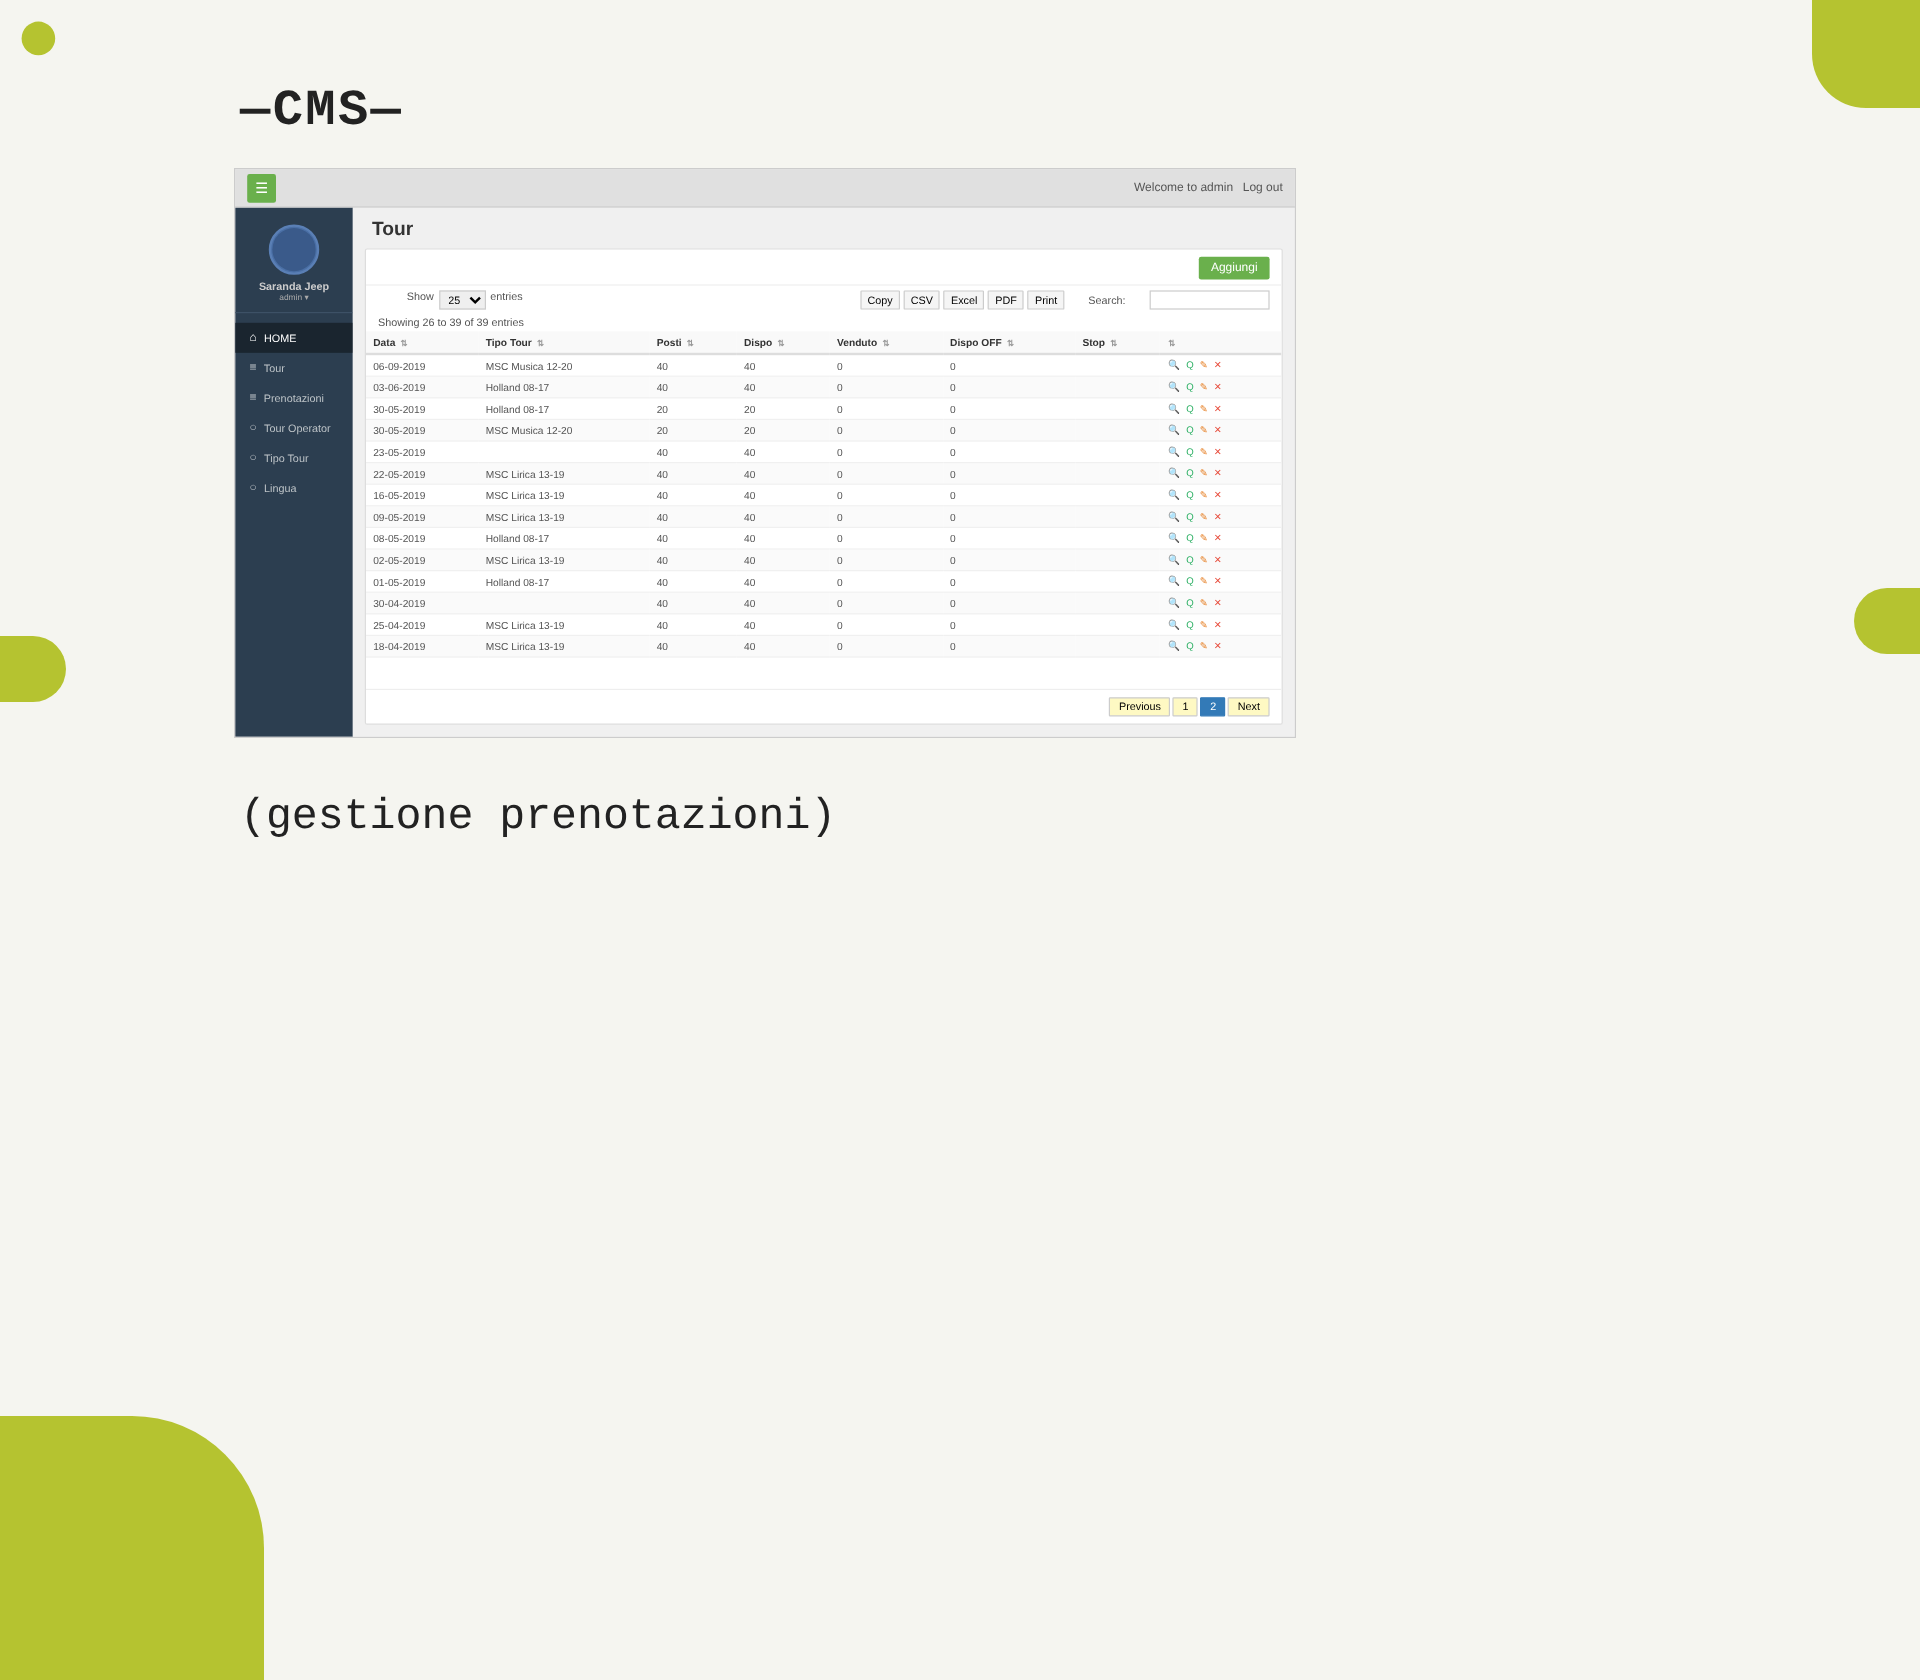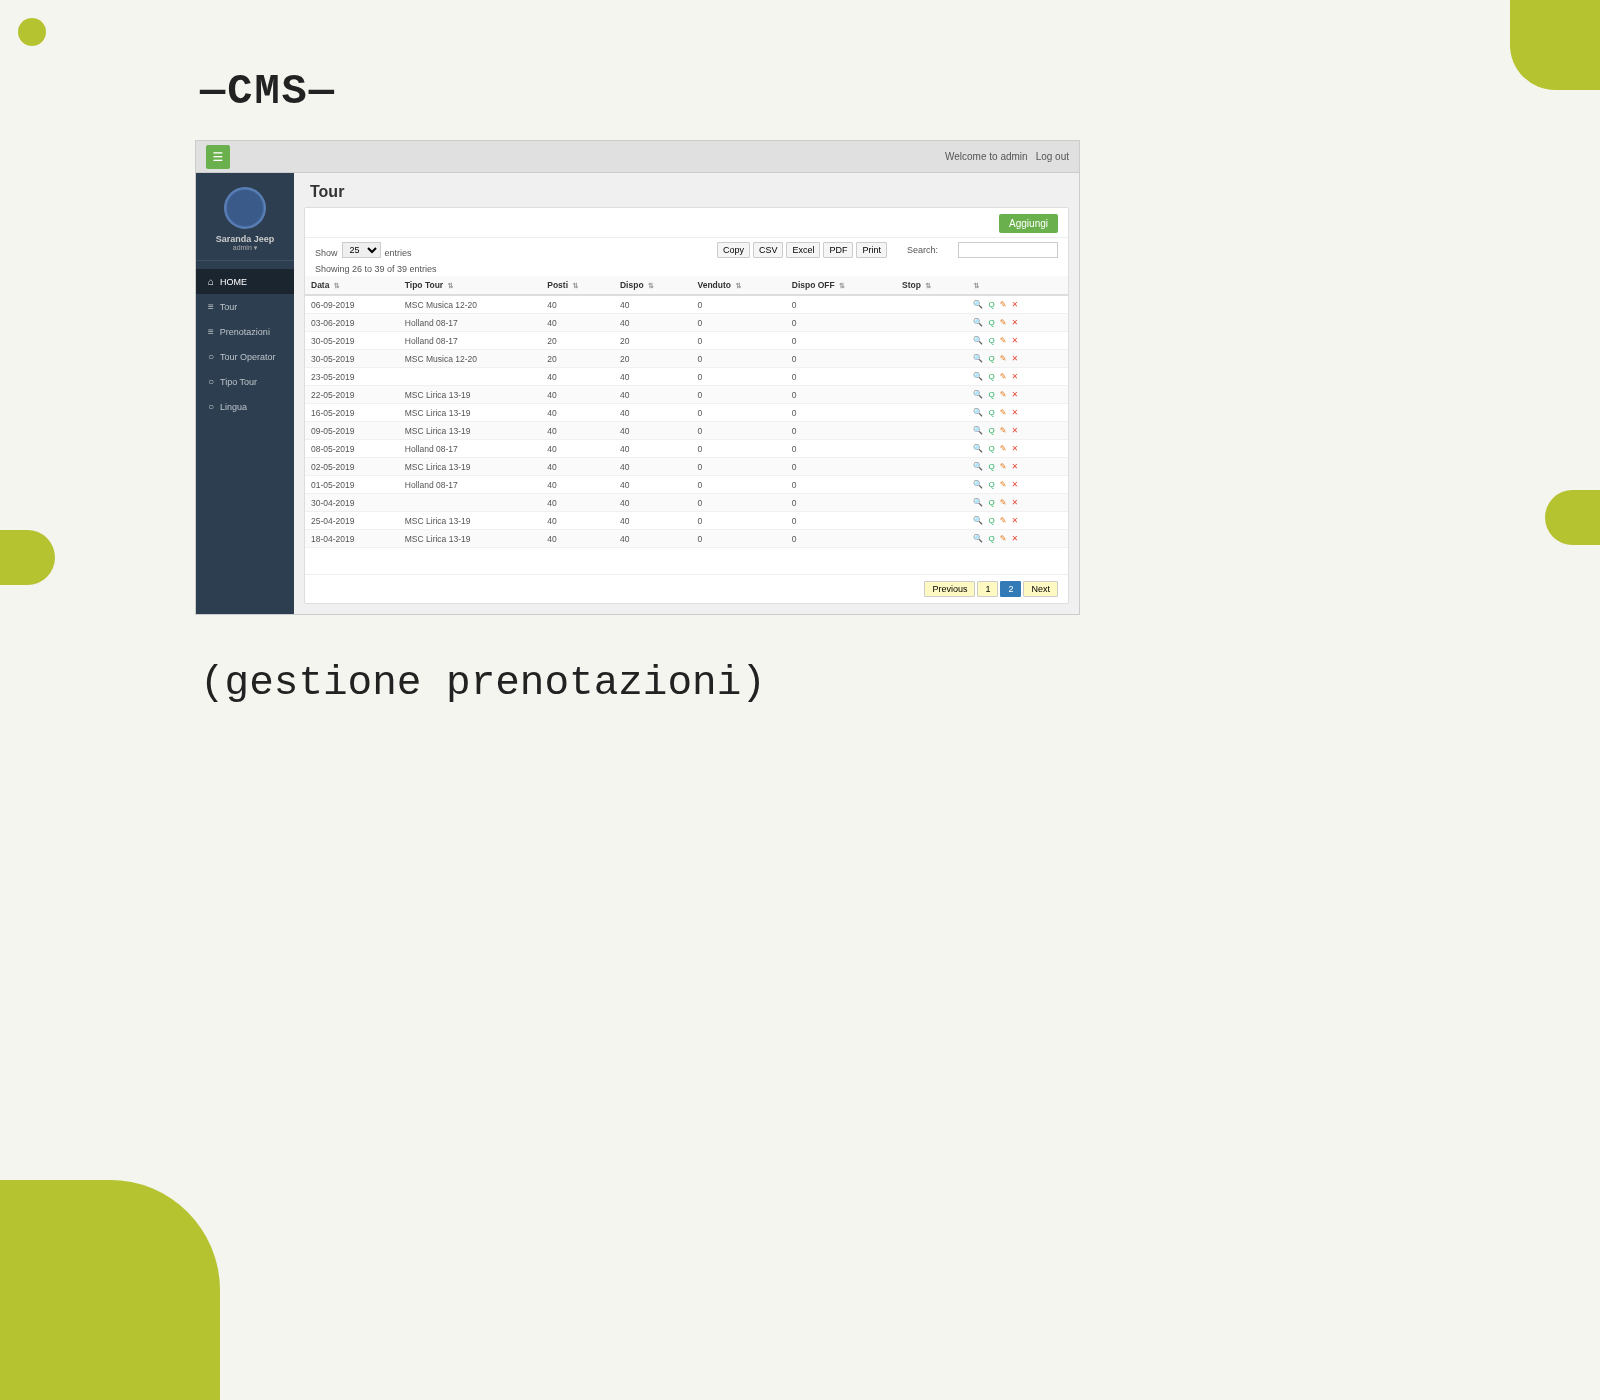--- a/index.html
+++ b/index.html
@@ -55,21 +55,21 @@
       font-weight: 900;
       color: #222;
       letter-spacing: 2px;
       font-family: 'Courier New', monospace;
     }
 
     
     .subtitle {
       position: absolute;
       top: 660px; left: 200px;
-      font-size: 41px;
+      font-size: 36px;
       font-family: 'Courier New', monospace;
       color: #222;
       font-weight: 400;
     }
 
     
     .cms-window {
       position: absolute;
       top: 140px; left: 195px;
       width: 885px;
@@ -219,21 +219,21 @@
     }
     .table-controls {
       display: flex;
       justify-content: space-between;
       align-items: center;
       padding: 4px 10px;
       font-size: 9px;
       color: #555;
     }
     .show-entries {
-      display: flex; align-items: flex-end; gap: 4px;
+      display: flex; align-items: flex-start; gap: 4px; margin-left: 24px;
     }
     .entries-select {
       font-size: 9px;
       padding: 1px 3px;
       border: 1px solid #ccc;
     }
     .search-area {
       display: flex; align-items: center; gap: 20px;
     }
     .search-input {

